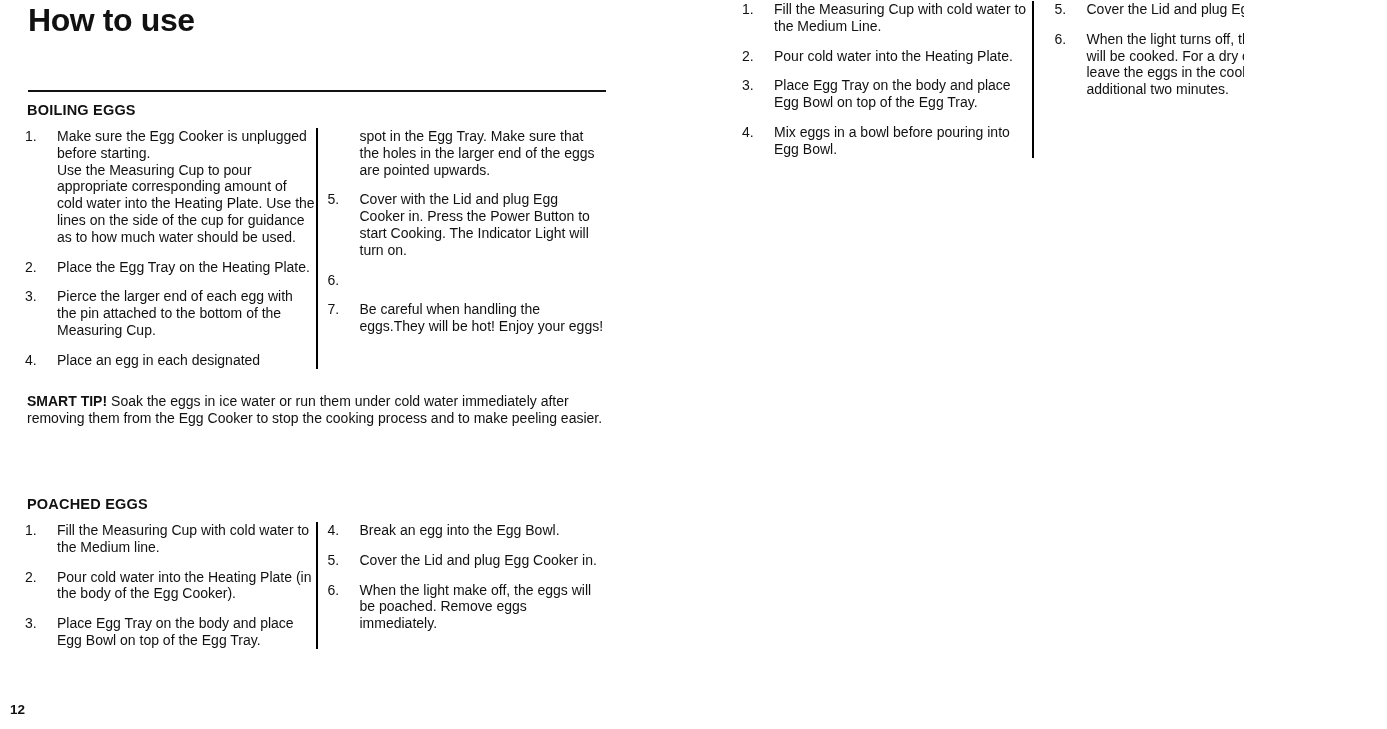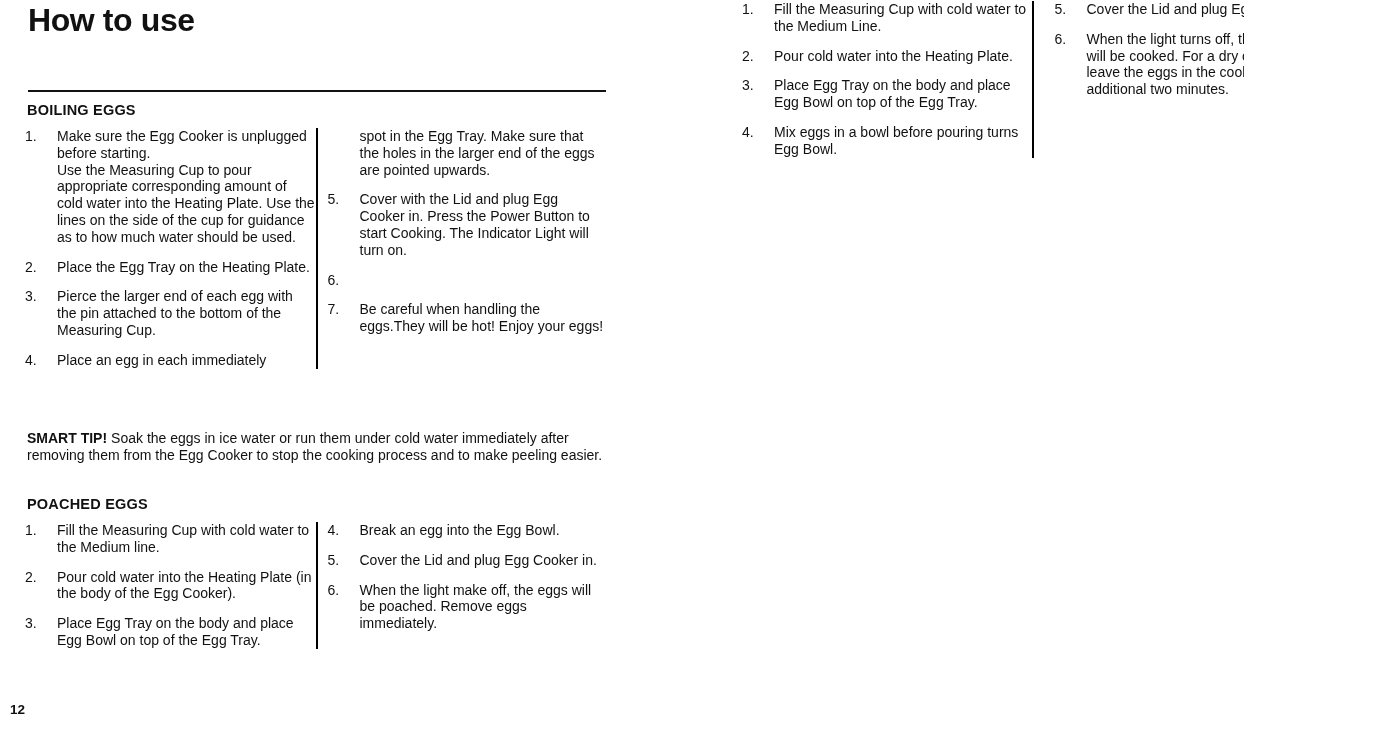--- a/index.html
+++ b/index.html
@@ -30,21 +30,21 @@
   .num { width:32px; flex:none; }
   .itext { flex:1; white-space:pre-line; }
 
   #sec-boiling  { left:25px;  top:103px; width:581px; }
   #sec-poached  { left:25px;  top:497px; width:581px; }
   #sec-omelette { left:742px; top:1px;   width:592px; }
   #sec-omelette .colA { width:290px; }
   #sec-omelette .sec-heading { margin-left:0; }
 
   .tip {
-    position:absolute; left:27px; top:430px; width:578px;
+    position:absolute; left:27px; top:393px; width:578px;
     font-size:14px; line-height:17.2px;
   }
   .tip-label { font-weight:800; margin-right:4px; }
 
   .page-num {
     position:absolute; left:10px; top:702px;
     font-size:13.5px; font-weight:700;
   }
 
   .widget {
@@ -85,21 +85,21 @@
         <div class="item">
           <span class="num">2.</span>
           <span class="itext">Place the Egg Tray on the Heating Plate.</span>
         </div>
         <div class="item">
           <span class="num">3.</span>
           <span class="itext">Pierce the larger end of each egg with the pin attached to the bottom of the Measuring Cup.</span>
         </div>
         <div class="item">
           <span class="num">4.</span>
-          <span class="itext">Place an egg in each immediately</span>
+          <span class="itext">Place an egg in each designated</span>
         </div>
       </div>
       <div class="vline"></div>
       <div class="colB">
         <div class="item">
           <span class="num"></span>
           <span class="itext">spot in the Egg Tray. Make sure that the holes in the larger end of the eggs are pointed upwards.</span>
         </div>
         <div class="item">
           <span class="num">5.</span>
@@ -165,21 +165,21 @@
         <div class="item">
           <span class="num">2.</span>
           <span class="itext">Pour cold water into the Heating Plate.</span>
         </div>
         <div class="item">
           <span class="num">3.</span>
           <span class="itext">Place Egg Tray on the body and place Egg Bowl on top of the Egg Tray.</span>
         </div>
         <div class="item">
           <span class="num">4.</span>
-          <span class="itext">Mix eggs in a bowl before pouring turns Egg Bowl.</span>
+          <span class="itext">Mix eggs in a bowl before pouring into Egg Bowl.</span>
         </div>
       </div>
       <div class="vline"></div>
       <div class="colB colB-om">
         <div class="item">
           <span class="num">5.</span>
           <span class="itext">Cover the Lid and plug Egg Cooker in.</span>
         </div>
         <div class="item">
           <span class="num">6.</span>

